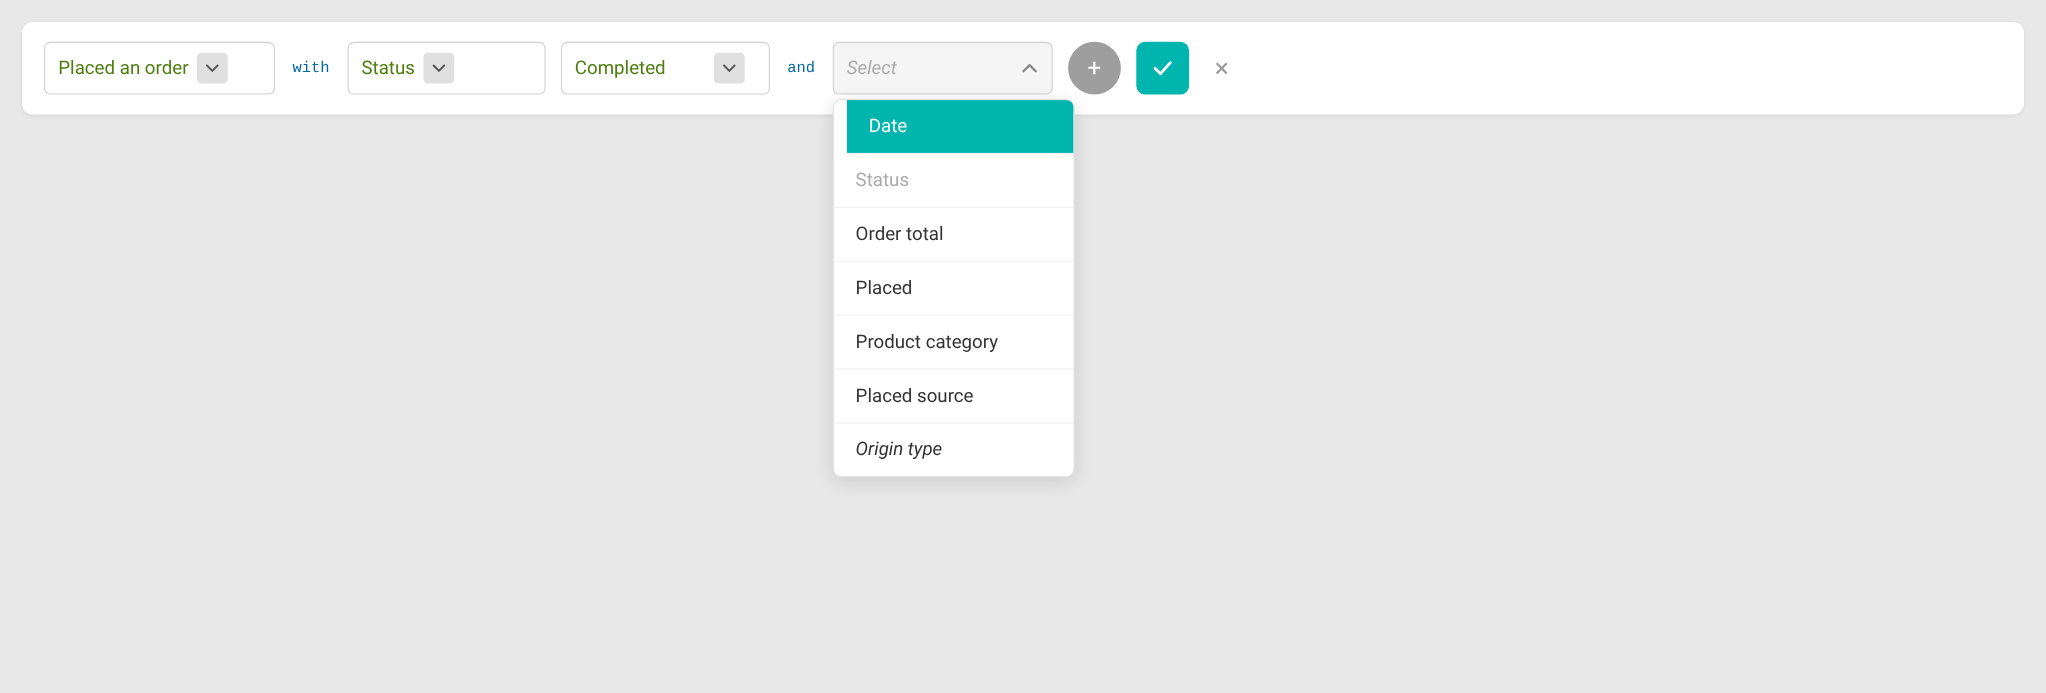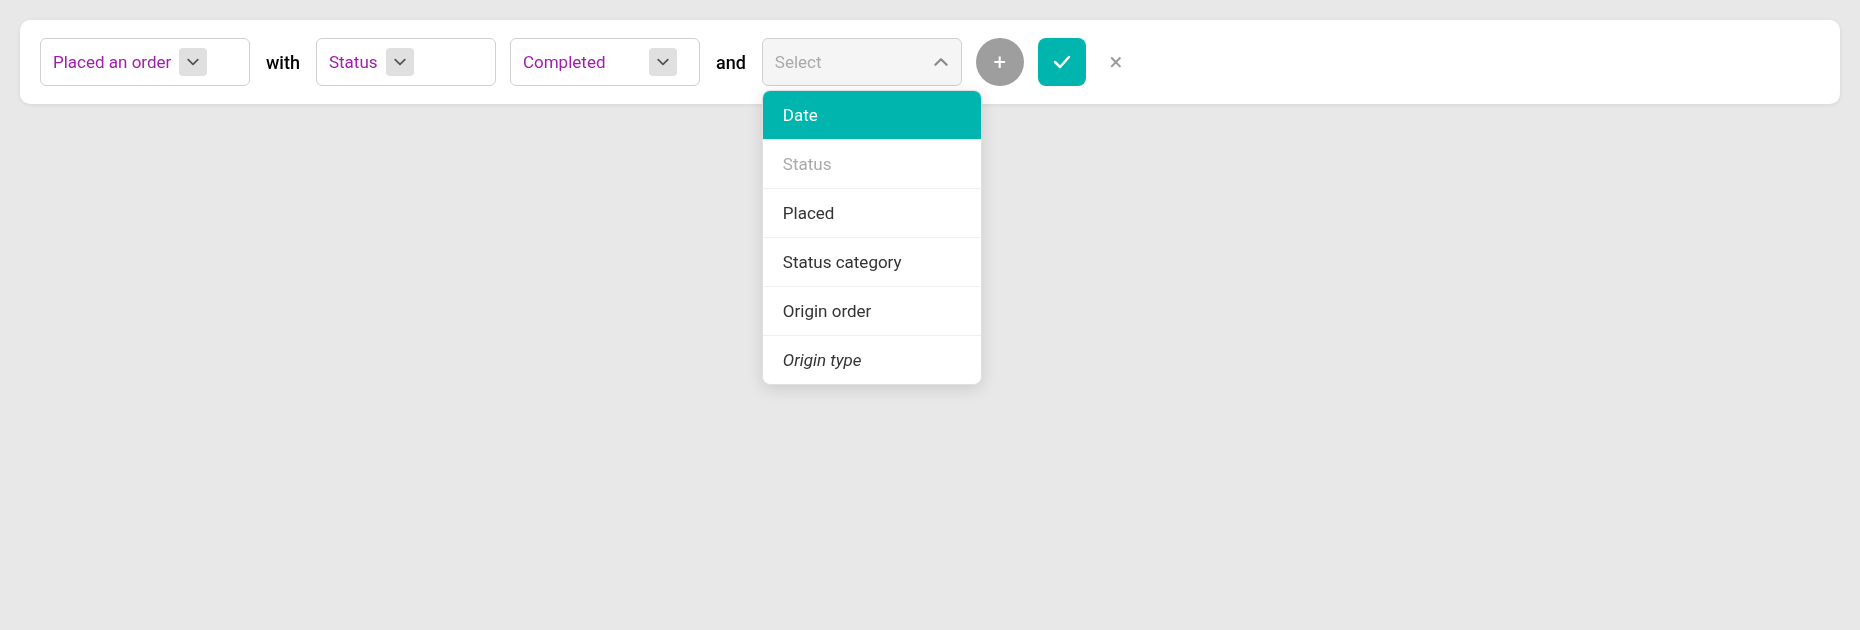--- a/index.html
+++ b/index.html
@@ -25,43 +25,44 @@
       padding: 18px 20px;
       display: flex;
       align-items: center;
       gap: 14px;
       width: 1820px;
       position: relative;
       box-shadow: 0 1px 4px rgba(0,0,0,0.08);
     }
 
     .filter-connector {
-      font-size: 18px;
+      font-size: 14px;
       font-weight: 500;
-      color: #000000;
+      color: #0369a1;
       white-space: nowrap;
       padding: 0 2px;
+      font-family: Liberation Mono, monospace;
     }
 
     .dropdown-select {
       display: flex;
       align-items: center;
       border: 1.5px solid #d0d0d0;
       border-radius: 6px;
       background: #fff;
       cursor: pointer;
       height: 48px;
       padding: 0 12px;
       gap: 8px;
       position: relative;
     }
 
     .dropdown-select .label {
       font-size: 17px;
-      color: #a21caf;
+      color: #4d7c0f;
       white-space: nowrap;
     }
 
     .dropdown-select .arrow-btn {
       background: #e0e0e0;
       border: none;
       border-radius: 4px;
       width: 28px;
       height: 28px;
       display: flex;
@@ -87,20 +88,21 @@
       padding: 0 12px;
       gap: 8px;
       position: relative;
       min-width: 160px;
     }
 
     .select-dropdown .label {
       font-size: 17px;
       color: #aaa;
       flex: 1;
+      font-style: italic;
     }
 
     .select-dropdown .arrow-up {
       width: 16px;
       height: 16px;
       display: flex;
       align-items: center;
       justify-content: center;
     }
 
@@ -178,20 +180,21 @@
     }
 
     .dropdown-menu-item:last-child {
       border-bottom: none;
       font-style: italic;
     }
 
     .dropdown-menu-item.active {
       background: #00b5ad;
       color: #fff;
+      margin-left: 12px;
     }
 
     .dropdown-menu-item.muted {
       color: #aaa;
     }
 
     .select-wrapper {
       position: relative;
     }
   </style>
@@ -237,23 +240,24 @@
       <span class="arrow-up">
         <svg viewBox="0 0 10 6" fill="none" xmlns="http://www.w3.org/2000/svg" width="14" height="14">
           <path d="M1 5L5 1L9 5" stroke="#888" stroke-width="1.5" stroke-linecap="round" stroke-linejoin="round"></path>
         </svg>
       </span>
     </div>
 
     <div class="dropdown-menu">
       <div class="dropdown-menu-item active">Date</div>
       <div class="dropdown-menu-item muted">Status</div>
+      <div class="dropdown-menu-item">Order total</div>
       <div class="dropdown-menu-item">Placed</div>
-      <div class="dropdown-menu-item">Status category</div>
-      <div class="dropdown-menu-item">Origin order</div>
+      <div class="dropdown-menu-item">Product category</div>
+      <div class="dropdown-menu-item">Placed source</div>
       <div class="dropdown-menu-item">Origin type</div>
     </div>
   </div>
 
   <button class="icon-btn btn-plus">
     <span>+</span>
   </button>
 
   <button class="icon-btn btn-check">
     <svg width="22" height="22" viewBox="0 0 22 22" fill="none" xmlns="http://www.w3.org/2000/svg">

